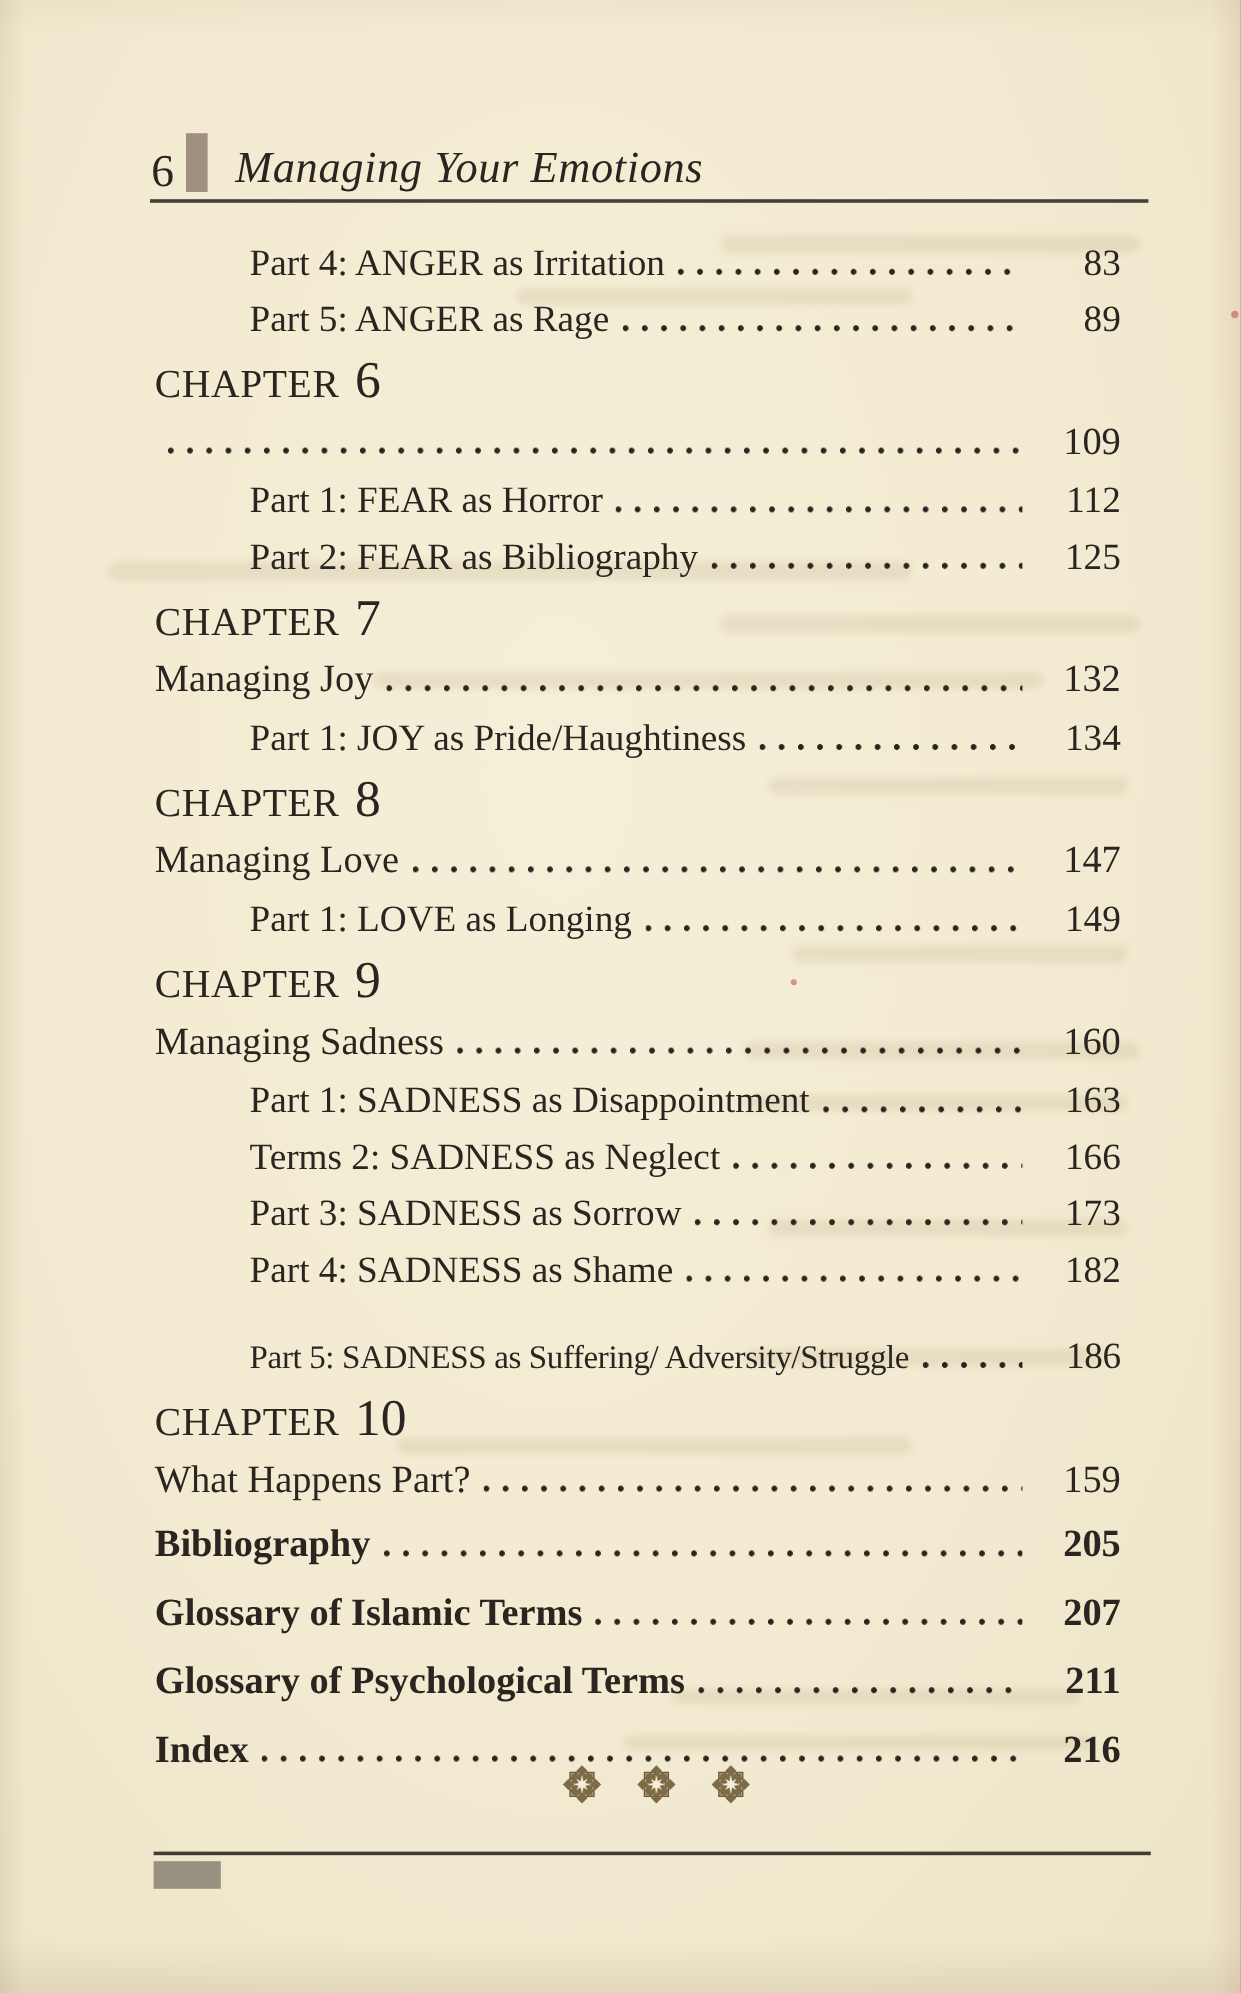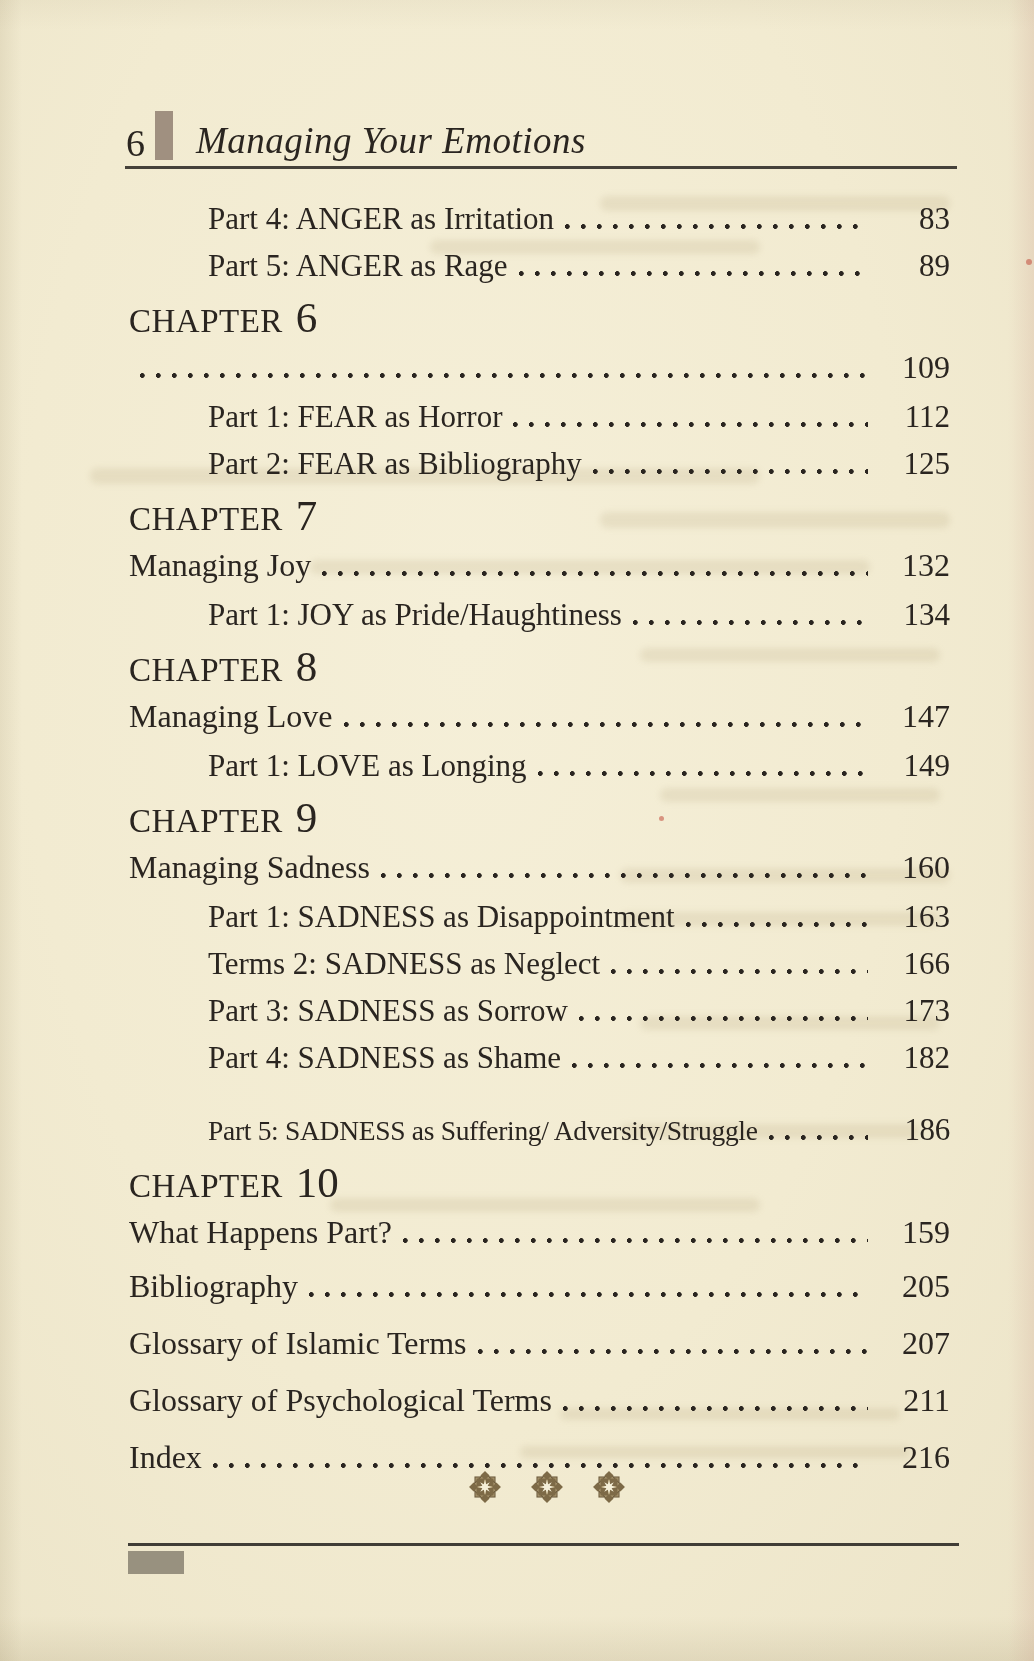--- a/index.html
+++ b/index.html
@@ -26,26 +26,26 @@
   }
   .header-title {
     position:absolute; left:196px; top:122px;
     font-size:37px; font-style:italic; line-height:1; letter-spacing:0.5px;
   }
   .rule-top {
     position:absolute; left:125px; top:166px; width:832px; height:3px;
     background:#45413a;
   }
   
-  .toc { position:absolute; left:129px; right:84px; top:195px; }
+  .toc { position:absolute; left:129px; right:100px; top:195px; }
   .toc-row { display:flex; align-items:baseline; white-space:nowrap; }
   .toc-row.part  { line-height:47px; font-size:31px; padding-left:79px; }
   .toc-row.part.long { font-size:27.5px; letter-spacing:-0.3px;margin-top:25px; }
   .toc-row.title { line-height:51px; font-size:32px; }
-  .toc-row.back  { line-height:57px; font-size:32px; }
+  .toc-row.back  { line-height:57px; font-size:32px;font-weight:bold; }
   .toc-label { flex:0 0 auto; }
   .leader {
     flex:1 1 auto; min-width:10px; height:5px;
     align-self:baseline; margin-left:11px; margin-bottom:1px;
     background-image:radial-gradient(circle at 2.3px 2.5px, #2a2520 2.1px, rgba(42,37,32,0) 2.7px);
     background-size:16px 5px; background-repeat:repeat-x; background-position:left bottom;
   }
   .toc-page { flex:0 0 auto; min-width:52px; padding-left:30px; text-align:right; font-size:31px; }
   .toc-row.title .toc-page, .toc-row.back .toc-page { font-size:32px; }
   .chapter-head { line-height:42px; margin-top:8px; display:flex; align-items:baseline; }

